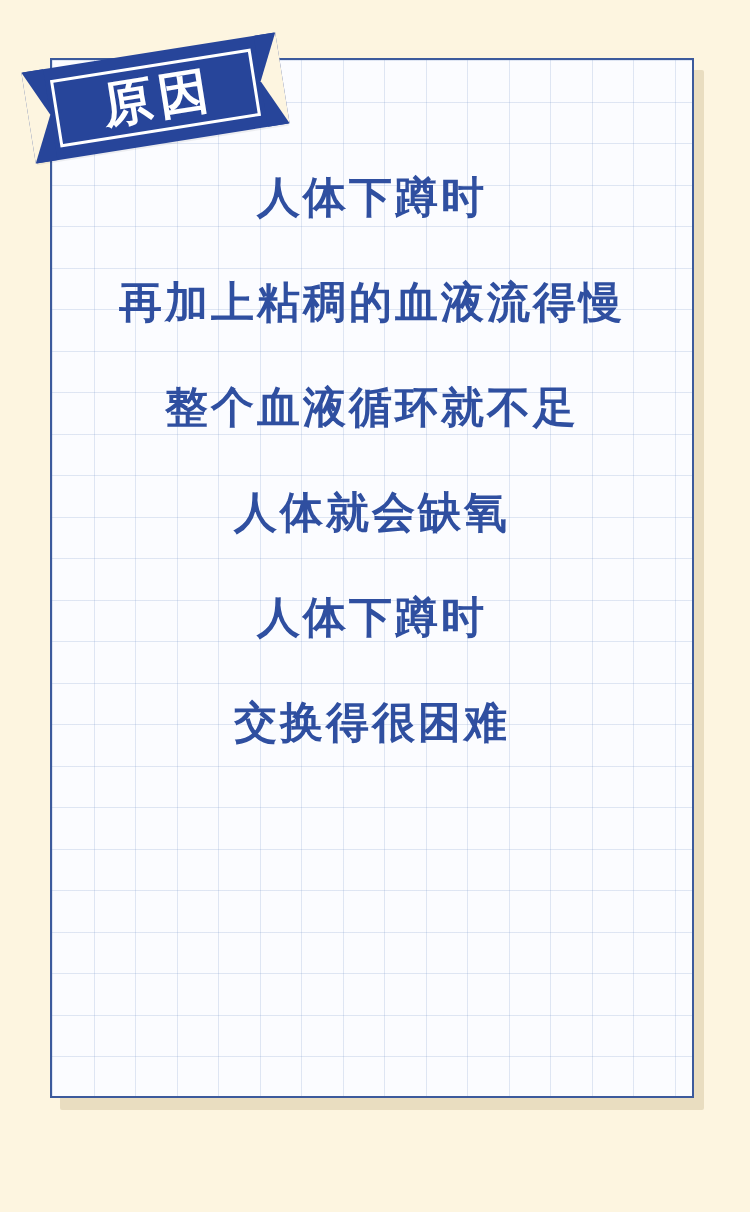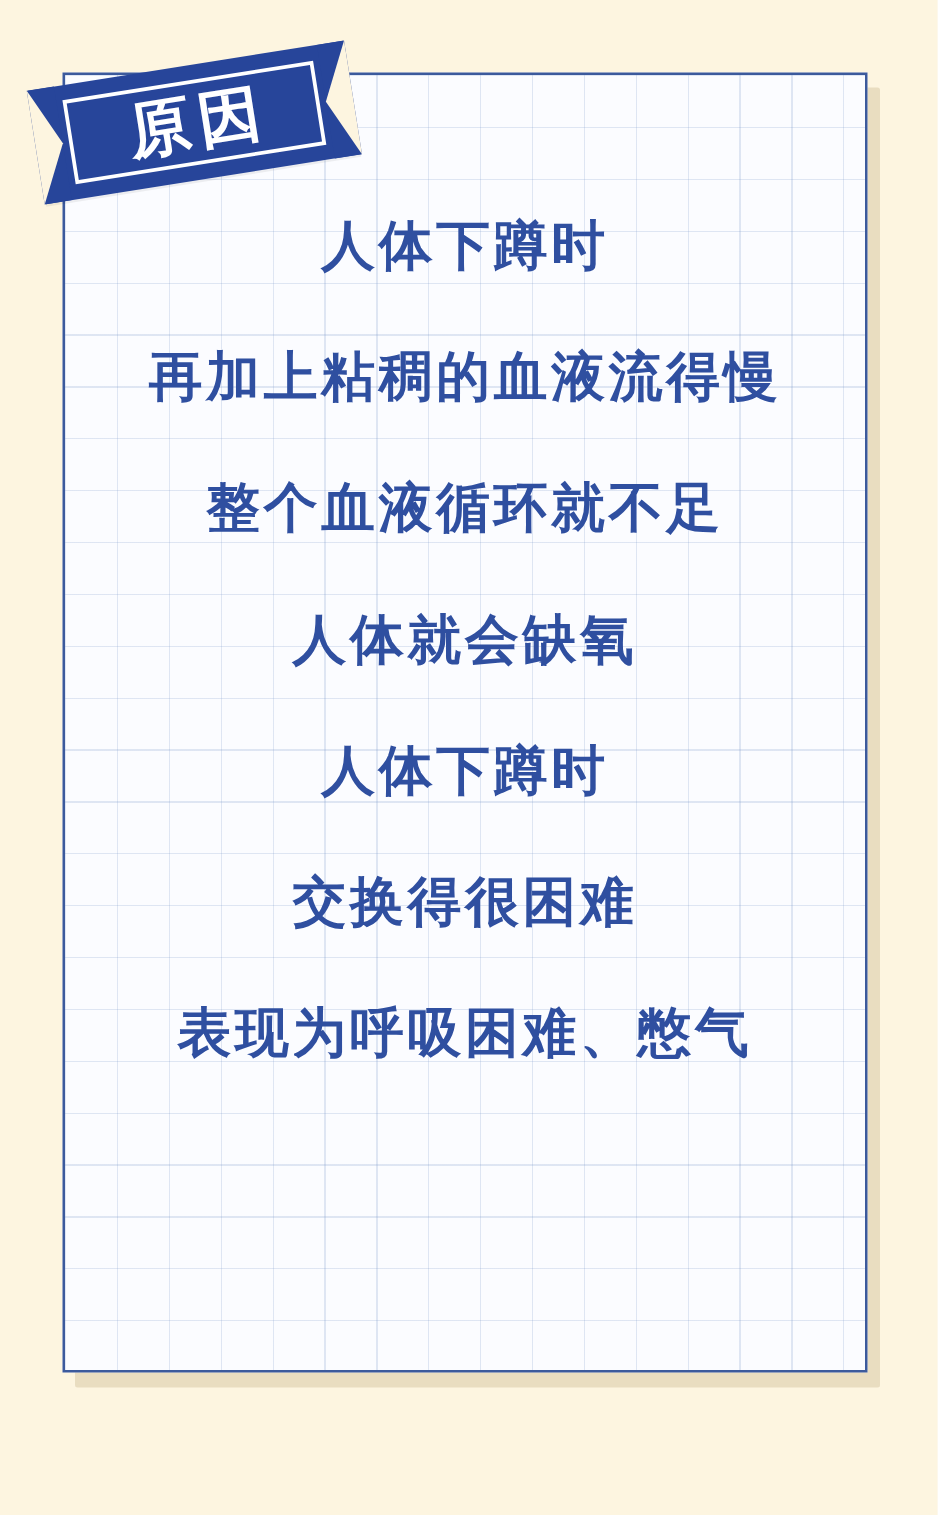--- a/index.html
+++ b/index.html
@@ -158,16 +158,15 @@
     </div>
   </div>
 
   <div class="lines">
     <div class="line">人体下蹲时</div>
     <div class="line">再加上粘稠的血液流得慢</div>
     <div class="line">整个血液循环就不足</div>
     <div class="line">人体就会缺氧</div>
     <div class="line">人体下蹲时</div>
     <div class="line">交换得很困难</div>
-    <div class="line">表现为呼吸困难、憋气</div>
   </div>
 
 </div>
 
 </body></html>

